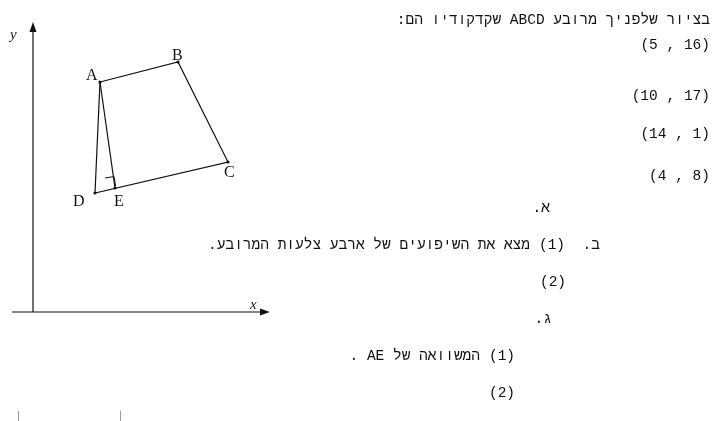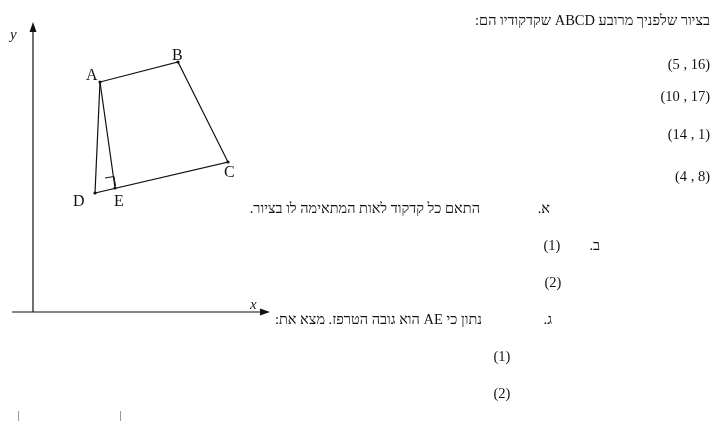--- a/index.html
+++ b/index.html
@@ -56,36 +56,36 @@
 
   
   #text-block {
     position: absolute;
     left: 300px;
     top: 0;
     width: 420px;
     height: 359px;
     direction: rtl;
     text-align: right;
-    font-family: Liberation Serif, serif;
+    font-family: Liberation Mono, monospace;
     font-size: 14.5px;
     color: #111111;
   }
   .line {
     position: absolute;
     white-space: nowrap;
     line-height: 1.2;
   }
   #intro { right: 10px; top: 12px; }
   .coord {
     right: 10px;
     direction: ltr;
     unicode-bidi: isolate;
   }
-  #coord0 { top: 56px; text-align: center; }
+  #coord0 { top: 37px; text-align: center; }
   #coord1 { top: 88px; }
   #coord2 { top: 126px; }
   #coord3 { top: 168px; }
 
   .q-row {
     position: absolute;
     right: 10px;
     display: flex;
     flex-direction: row;
     align-items: baseline;
@@ -168,40 +168,40 @@
     <div class="line" id="intro">בציור שלפניך מרובע  ABCD  שקדקודיו הם:</div>
 
     <div class="line coord" id="coord0">(5 , 16)</div>
     <div class="line coord" id="coord1">(10 , 17)</div>
     <div class="line coord" id="coord2">(14 , 1)</div>
     <div class="line coord" id="coord3">(4 , 8)</div>
 
     <div class="q-row" id="row-a">
       <span class="q-letter">א.</span>
       <span class="q-num"></span>
-      <span class="q-text">התאם כל קדקוד לאות המתאימה לו בציור.</span>
     </div>
 
     <div class="q-row" id="row-b1">
       <span class="q-letter">ב.</span>
       <span class="q-num">(1)</span>
+      <span class="q-text">מצא את השיפועים של ארבע צלעות המרובע.</span>
     </div>
 
     <div class="q-row" id="row-b2">
       <span class="q-num">(2)</span>
     </div>
 
     <div class="q-row" id="row-g">
       <span class="q-letter">ג.</span>
       <span class="q-num"></span>
-      <span class="q-text">נתון כי AE  הוא גובה הטרפז.  מצא את:</span>
     </div>
 
     <div class="q-row" id="row-g1">
       <span class="q-num">(1)</span>
+      <span class="q-text">המשוואה של AE .</span>
     </div>
 
     <div class="q-row" id="row-g2">
       <span class="q-num">(2)</span>
     </div>
 
   </div>
 
   <span class="bottom-tick" id="tick1"></span>
   <span class="bottom-tick" id="tick2"></span>

